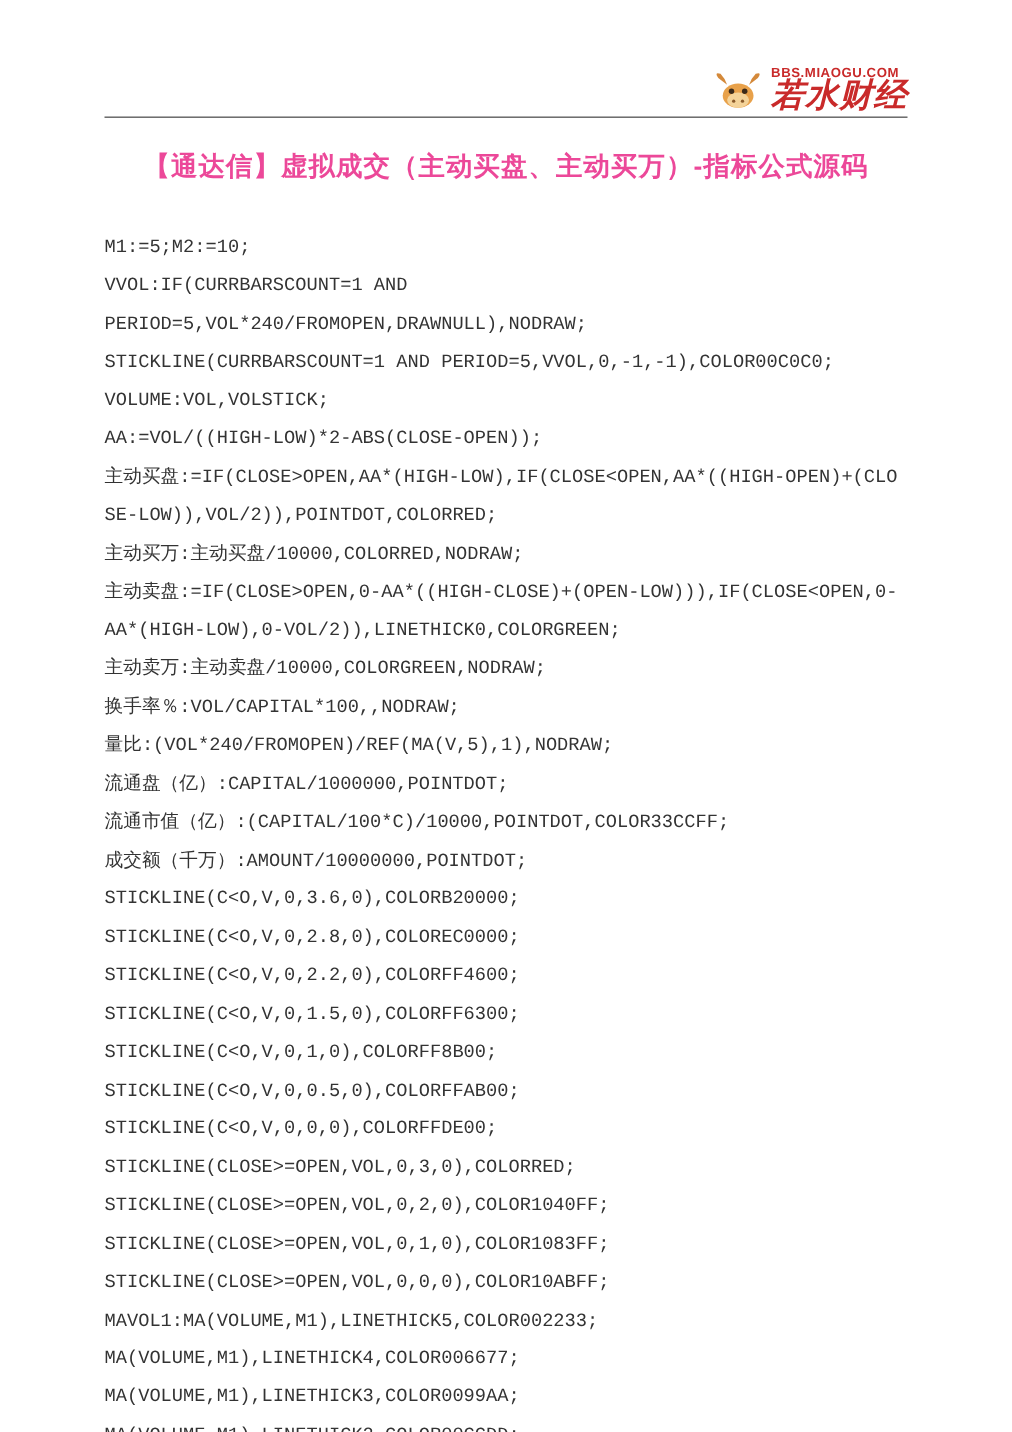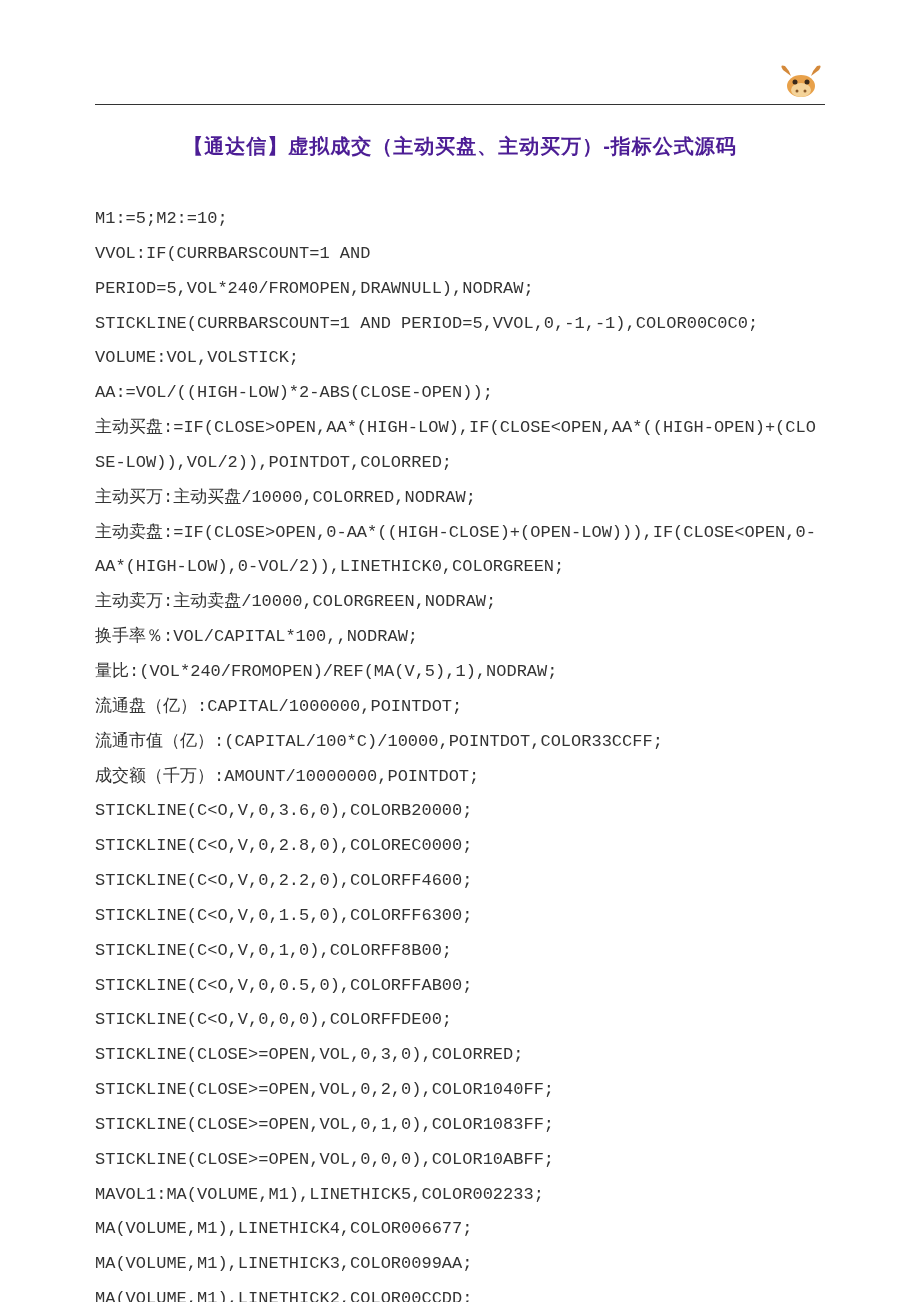--- a/index.html
+++ b/index.html
@@ -46,24 +46,24 @@
     font-family: "STKaiti", "KaiTi", serif;
     font-size: 30px;
     font-weight: 900;
     color: #c92a2a;
     letter-spacing: 1px;
     font-style: italic;
   }
   .title {
     text-align: center;
     font-weight: bold;
-    font-size: 20px;
+    font-size: 24px;
     letter-spacing: 1px;
     margin-bottom: 42px;
-    color: #4c1d95;
+    color: #ec4899;
     font-family: "SimHei", "黑体", sans-serif;
   }
   .code-block {
     font-family: "SimSun", "宋体", monospace;
     font-size: 17px;
     line-height: 2.05;
     color: #333;
     white-space: pre-wrap;
     word-break: break-all;
   }
@@ -84,20 +84,24 @@
           <ellipse cx="24" cy="26" rx="14" ry="11" fill="#e8a14a"></ellipse>
           <path d="M 6 10 Q 2 4 8 6 Q 12 10 14 16" fill="#d4893a"></path>
           <path d="M 42 10 Q 46 4 40 6 Q 36 10 34 16" fill="#d4893a"></path>
           <ellipse cx="24" cy="30" rx="10" ry="7" fill="#f4d399"></ellipse>
           <circle cx="18" cy="22" r="2.5" fill="#3a2a1a"></circle>
           <circle cx="30" cy="22" r="2.5" fill="#3a2a1a"></circle>
           <circle cx="20" cy="31" r="1.5" fill="#8a5a2a"></circle>
           <circle cx="28" cy="31" r="1.5" fill="#8a5a2a"></circle>
         </svg>
       </div>
+      <div class="logo-text-wrap">
+        <span class="bbs-url">BBS.MIAOGU.COM</span>
+        <span class="brand">若水财经</span>
+      </div>
     </div>
   </div>
 
   <div class="title">【通达信】虚拟成交（主动买盘、主动买万）-指标公式源码</div>
 
   <div class="code-block" id="code-container"><span class="code-line">M1:=5;M2:=10;</span><span class="code-line">VVOL:IF(CURRBARSCOUNT=1 AND</span><span class="code-line">PERIOD=5,VOL*240/FROMOPEN,DRAWNULL),NODRAW;</span><span class="code-line">STICKLINE(CURRBARSCOUNT=1 AND PERIOD=5,VVOL,0,-1,-1),COLOR00C0C0;</span><span class="code-line">VOLUME:VOL,VOLSTICK;</span><span class="code-line">AA:=VOL/((HIGH-LOW)*2-ABS(CLOSE-OPEN));</span><span class="code-line">主动买盘:=IF(CLOSE&gt;OPEN,AA*(HIGH-LOW),IF(CLOSE&lt;OPEN,AA*((HIGH-OPEN)+(CLOSE-LOW)),VOL/2)),POINTDOT,COLORRED;</span><span class="code-line">主动买万:主动买盘/10000,COLORRED,NODRAW;</span><span class="code-line">主动卖盘:=IF(CLOSE&gt;OPEN,0-AA*((HIGH-CLOSE)+(OPEN-LOW))),IF(CLOSE&lt;OPEN,0-AA*(HIGH-LOW),0-VOL/2)),LINETHICK0,COLORGREEN;</span><span class="code-line">主动卖万:主动卖盘/10000,COLORGREEN,NODRAW;</span><span class="code-line">换手率％:VOL/CAPITAL*100,,NODRAW;</span><span class="code-line">量比:(VOL*240/FROMOPEN)/REF(MA(V,5),1),NODRAW;</span><span class="code-line">流通盘（亿）:CAPITAL/1000000,POINTDOT;</span><span class="code-line">流通市值（亿）:(CAPITAL/100*C)/10000,POINTDOT,COLOR33CCFF;</span><span class="code-line">成交额（千万）:AMOUNT/10000000,POINTDOT;</span><span class="code-line">STICKLINE(C&lt;O,V,0,3.6,0),COLORB20000;</span><span class="code-line">STICKLINE(C&lt;O,V,0,2.8,0),COLOREC0000;</span><span class="code-line">STICKLINE(C&lt;O,V,0,2.2,0),COLORFF4600;</span><span class="code-line">STICKLINE(C&lt;O,V,0,1.5,0),COLORFF6300;</span><span class="code-line">STICKLINE(C&lt;O,V,0,1,0),COLORFF8B00;</span><span class="code-line">STICKLINE(C&lt;O,V,0,0.5,0),COLORFFAB00;</span><span class="code-line">STICKLINE(C&lt;O,V,0,0,0),COLORFFDE00;</span><span class="code-line">STICKLINE(CLOSE&gt;=OPEN,VOL,0,3,0),COLORRED;</span><span class="code-line">STICKLINE(CLOSE&gt;=OPEN,VOL,0,2,0),COLOR1040FF;</span><span class="code-line">STICKLINE(CLOSE&gt;=OPEN,VOL,0,1,0),COLOR1083FF;</span><span class="code-line">STICKLINE(CLOSE&gt;=OPEN,VOL,0,0,0),COLOR10ABFF;</span><span class="code-line">MAVOL1:MA(VOLUME,M1),LINETHICK5,COLOR002233;</span><span class="code-line">MA(VOLUME,M1),LINETHICK4,COLOR006677;</span><span class="code-line">MA(VOLUME,M1),LINETHICK3,COLOR0099AA;</span><span class="code-line">MA(VOLUME,M1),LINETHICK2,COLOR00CCDD;</span></div>
 
 </div>
 
 </body></html>

